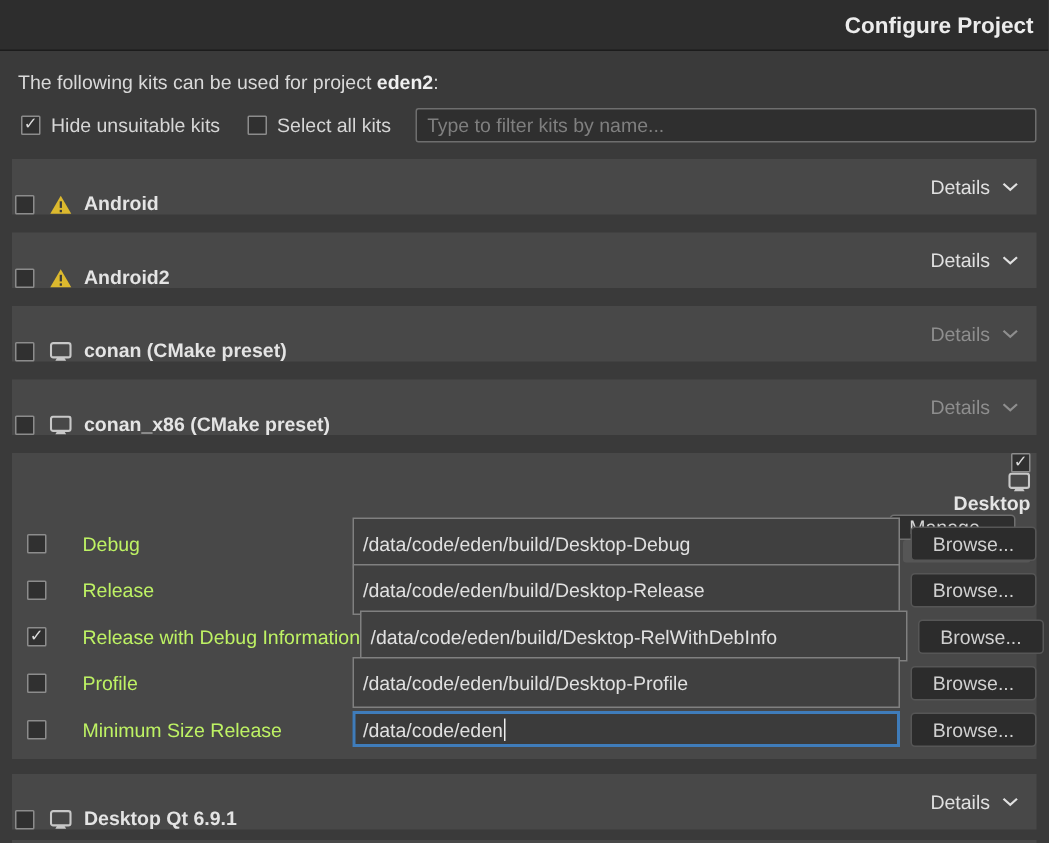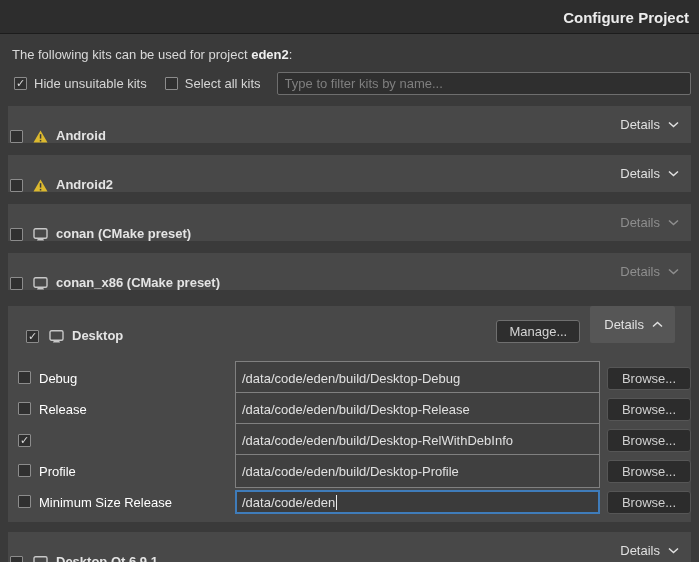--- a/index.html
+++ b/index.html
@@ -55,34 +55,34 @@
     margin-left:auto; height:100%;
     display:flex; align-items:center; gap:8px;
     padding:0 12px 0 14px; color:#e0e0e0;
   }
   .details-area.disabled { color:#8e8e8e; }
   .details-area.active { background:#565656; border-radius:2px; }
   .chev { display:inline-flex; }
 
   
   .kit-panel { background:#484848; margin:0 8px 10px 8px; padding-bottom:8px; }
-  .kit-panel .kit-row { margin:16px; background:transparent; }
+  .kit-panel .kit-row { margin:4px; background:transparent;flex-direction:column; }
   .manage-btn {
     height:23px; padding:0 12px; margin-right:10px;
     background:#2e2e2e; border:1px solid #6f6f6f; border-radius:3px;
     color:#d4d4d4; font-family:"Liberation Sans", sans-serif; font-size:13px;
     cursor:default;
   }
   .config-rows { padding-top:7px; }
   .config-row {
     display:flex; align-items:center;
     height:24px; margin-bottom:7px; padding-left:10px;
   }
   .config-row:last-child { margin-bottom:0; }
-  .config-label { flex:0 0 217px; display:flex; align-items:flex-start; gap:8px; color:#ffffff; }
+  .config-label { flex:0 0 217px; display:flex; align-items:center; gap:24px; color:#bef264; }
   .path-input {
     flex:0 0 365px; width:365px; height:24px;
     background:#404040; border:1px solid #808080;
     color:#e0e0e0; font-family:"Liberation Sans", sans-serif; font-size:13px;
     padding:16px 6px; outline:none;
     display:flex; align-items:center; white-space:nowrap; overflow:hidden;
   }
   input.path-input { display:inline-block; }
   .path-input.focused { border:2px solid #3f7cba; padding:0 5px; background:#3b3b3b; }
   .caret { display:inline-block; width:1px; height:15px; background:#ececec; margin:0 0.5px; }
@@ -234,20 +234,21 @@
           <span class="cb"></span>
           <span>Release</span>
         </label>
         <input class="path-input" type="text" value="/data/code/eden/build/Desktop-Release" style="">
         <button class="browse-btn">Browse...</button>
       </div>
 
       <div class="config-row">
         <label class="config-label check-group">
           <span class="cb checked"></span>
+          <span>Release with Debug Information</span>
         </label>
         <input class="path-input" type="text" value="/data/code/eden/build/Desktop-RelWithDebInfo" style="">
         <button class="browse-btn">Browse...</button>
       </div>
 
       <div class="config-row">
         <label class="config-label check-group">
           <span class="cb"></span>
           <span>Profile</span>
         </label>

